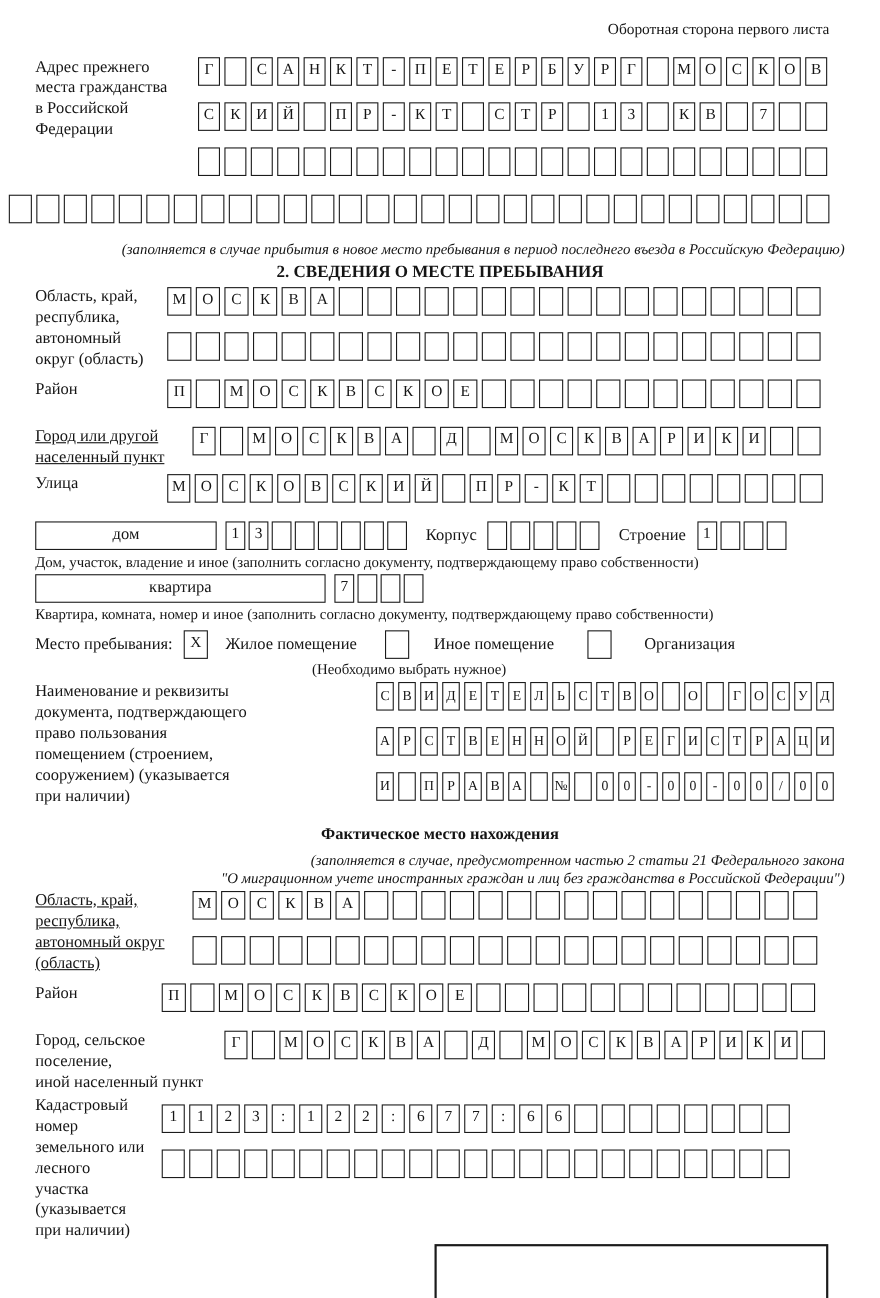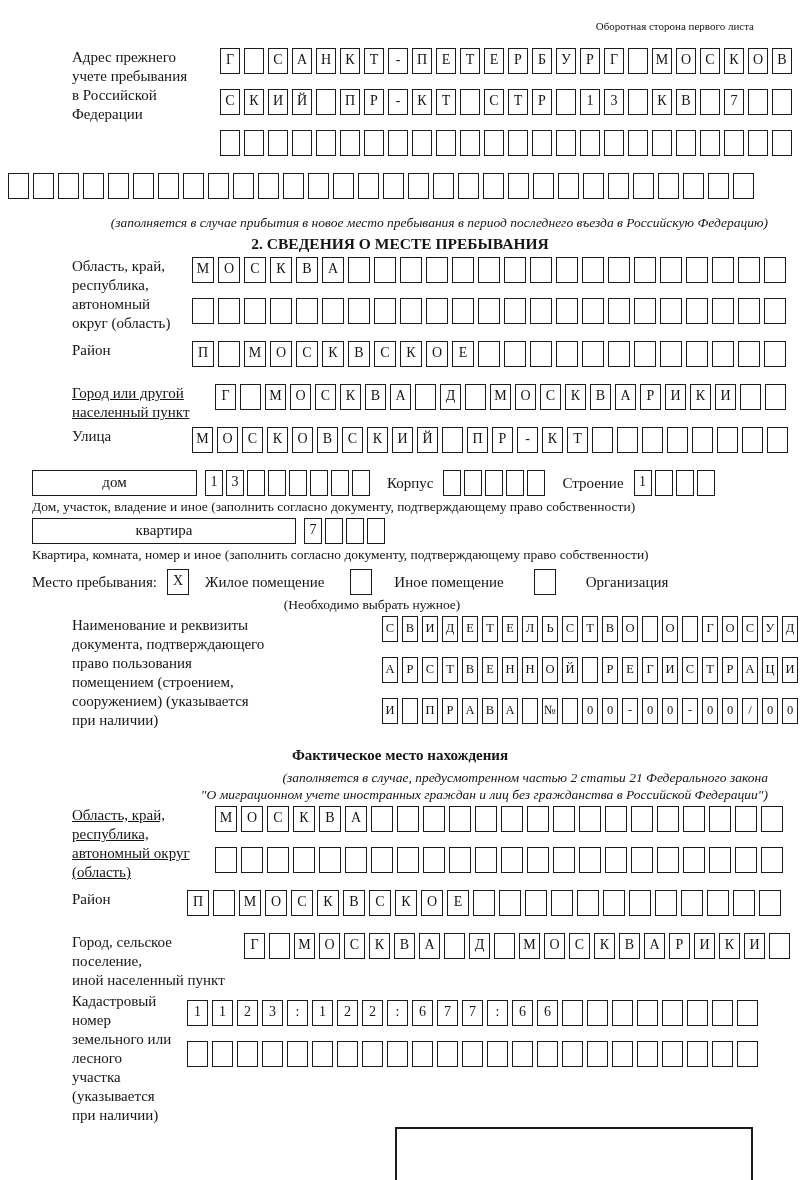--- a/index.html
+++ b/index.html
@@ -3,23 +3,23 @@
 <meta charset="utf-8">
 <style>
   html,body{margin:0;padding:0;background:#ffffff;}
   body{
     width:800px;height:1180px;overflow:hidden;
     font-family:"Liberation Serif","DejaVu Serif",serif;
     color:#151515;
   }
   .page{padding:12px 32px 0 32px;position:relative;}
 
-  .hdr-right{text-align:right;font-size:11px;margin:8px 14px 16px 0;}
-
-  .field{display:flex;margin-bottom:2px;margin-left:40px;}
+  .hdr-right{text-align:right;font-size:14px;margin:8px 14px 16px 0;}
+
+  .field{display:flex;margin-bottom:2px;}
   .flabel{font-size:15px;line-height:19px;flex:none;}
   .w148{width:148px;} .w120{width:120px;} .w143{width:143px;text-decoration:underline;}
   .w172{width:172px;} .w115{width:115px;} .w310{width:310px;}
 
   .cellrow{height:39px;margin-bottom:2px;white-space:nowrap;}
   .cell{
     display:inline-block;box-sizing:border-box;height:26px;
     border:1.7px solid #1b1b1b;margin-right:4px;text-align:center;
     font-size:14px;line-height:22px;vertical-align:top;background:#fff;
   }
@@ -62,21 +62,21 @@
 </head>
 <body>
 
 <div class="page">
 
   <div class="hdr-right">Оборотная сторона первого листа</div>
 
   <div class="field">
     <div class="flabel w148">
         <div>Адрес прежнего</div>
-        <div>учете пребывания</div>
+        <div>места гражданства</div>
         <div>в Российской</div>
         <div>Федерации</div>
       </div>
     <div>
       <div class="cellrow cells-a"><span class="cell">Г</span><span class="cell"></span><span class="cell">С</span><span class="cell">А</span><span class="cell">Н</span><span class="cell">К</span><span class="cell">Т</span><span class="cell">-</span><span class="cell">П</span><span class="cell">Е</span><span class="cell">Т</span><span class="cell">Е</span><span class="cell">Р</span><span class="cell">Б</span><span class="cell">У</span><span class="cell">Р</span><span class="cell">Г</span><span class="cell"></span><span class="cell">М</span><span class="cell">О</span><span class="cell">С</span><span class="cell">К</span><span class="cell">О</span><span class="cell">В</span></div>
       <div class="cellrow cells-a"><span class="cell">С</span><span class="cell">К</span><span class="cell">И</span><span class="cell">Й</span><span class="cell"></span><span class="cell">П</span><span class="cell">Р</span><span class="cell">-</span><span class="cell">К</span><span class="cell">Т</span><span class="cell"></span><span class="cell">С</span><span class="cell">Т</span><span class="cell">Р</span><span class="cell"></span><span class="cell">1</span><span class="cell">3</span><span class="cell"></span><span class="cell">К</span><span class="cell">В</span><span class="cell"></span><span class="cell">7</span><span class="cell"></span><span class="cell"></span></div>
       <div class="cellrow cells-a"><span class="cell"></span><span class="cell"></span><span class="cell"></span><span class="cell"></span><span class="cell"></span><span class="cell"></span><span class="cell"></span><span class="cell"></span><span class="cell"></span><span class="cell"></span><span class="cell"></span><span class="cell"></span><span class="cell"></span><span class="cell"></span><span class="cell"></span><span class="cell"></span><span class="cell"></span><span class="cell"></span><span class="cell"></span><span class="cell"></span><span class="cell"></span><span class="cell"></span><span class="cell"></span><span class="cell"></span></div>
     </div>
   </div>
   <div class="cellrow cells-f fullrow"><span class="cell"></span><span class="cell"></span><span class="cell"></span><span class="cell"></span><span class="cell"></span><span class="cell"></span><span class="cell"></span><span class="cell"></span><span class="cell"></span><span class="cell"></span><span class="cell"></span><span class="cell"></span><span class="cell"></span><span class="cell"></span><span class="cell"></span><span class="cell"></span><span class="cell"></span><span class="cell"></span><span class="cell"></span><span class="cell"></span><span class="cell"></span><span class="cell"></span><span class="cell"></span><span class="cell"></span><span class="cell"></span><span class="cell"></span><span class="cell"></span><span class="cell"></span><span class="cell"></span><span class="cell"></span></div>

